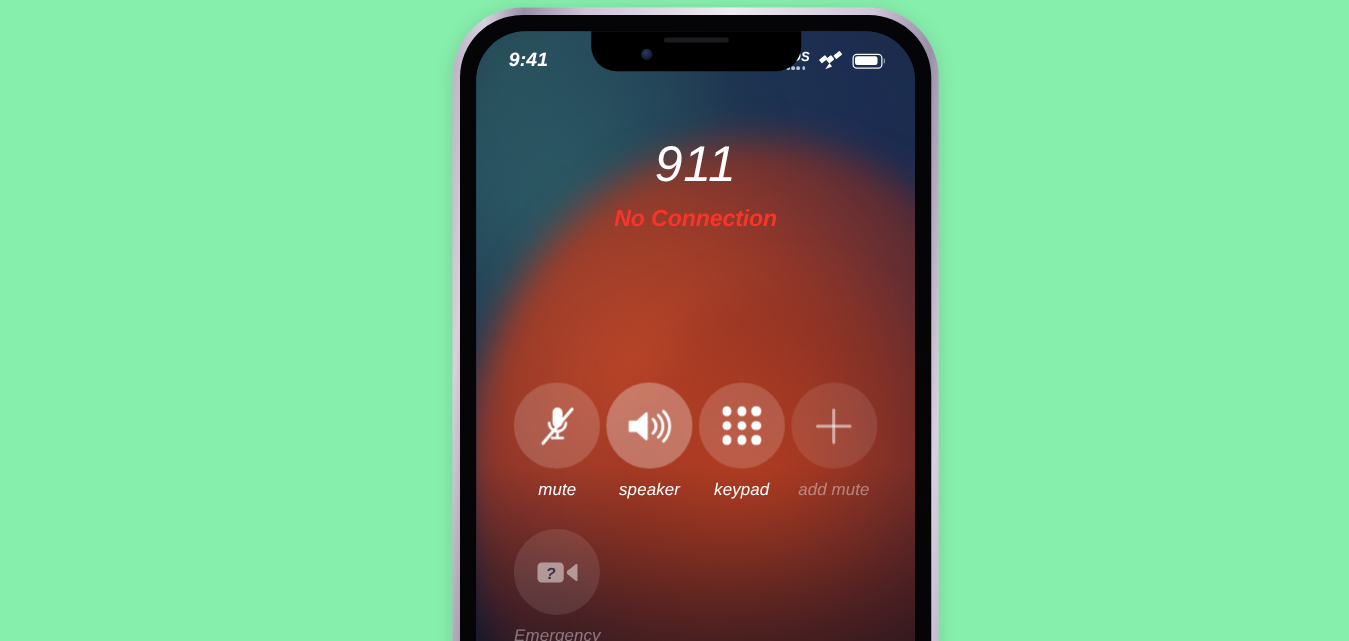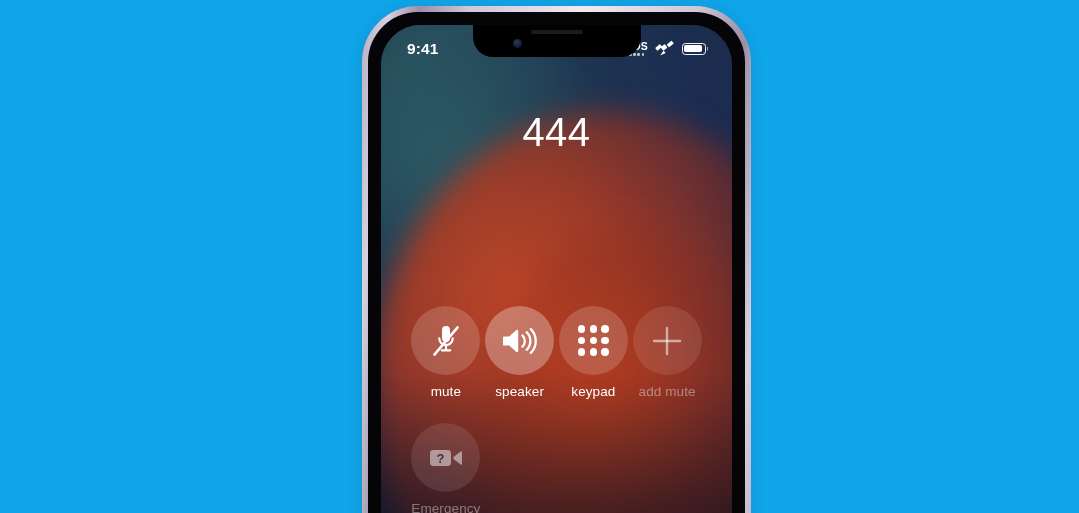--- a/index.html
+++ b/index.html
@@ -10,21 +10,22 @@
     background: #ffffff;
     font-family: "Liberation Sans", sans-serif;
     overflow: hidden;
     position: relative;
   }
 
   
   .canvas {
     position: absolute;
     inset: 0;
-    background: #0ea5e9;
+    background: #86efac;
+    font-style: italic;
   }
 
   
   .phone {
     position: absolute;
     left: 362px;
     top: 6px;
     width: 389px;
     height: 620px;
     border-radius: 56px;
@@ -360,21 +361,22 @@
             </svg>
 
             <div class="battery">
               <div class="battery-fill" style="width:18px"></div>
             </div>
 
           </div>
         </div>
 
         <div class="call-header">
-          <div class="call-number">444</div>
+          <div class="call-number">911</div>
+          <div class="call-status">No Connection</div>
         </div>
 
         <div class="controls">
 
           <div class="ctl">
             <div class="ctl-circle">
               <svg width="30" height="36" viewBox="0 0 30 36">
                 <g fill="#ffffff">
                   <rect x="11" y="3" width="8" height="16" rx="4"></rect>
                   <path d="M7.2 15.4a1.1 1.1 0 0 1 2.2 0 5.6 5.6 0 0 0 11.2 0 1.1 1.1 0 0 1 2.2 0 7.8 7.8 0 0 1-6.7 7.7v3.2h3.2a1.05 1.05 0 0 1 0 2.1h-8.6a1.05 1.05 0 0 1 0-2.1h3.2v-3.2a7.8 7.8 0 0 1-6.7-7.7z"></path>

